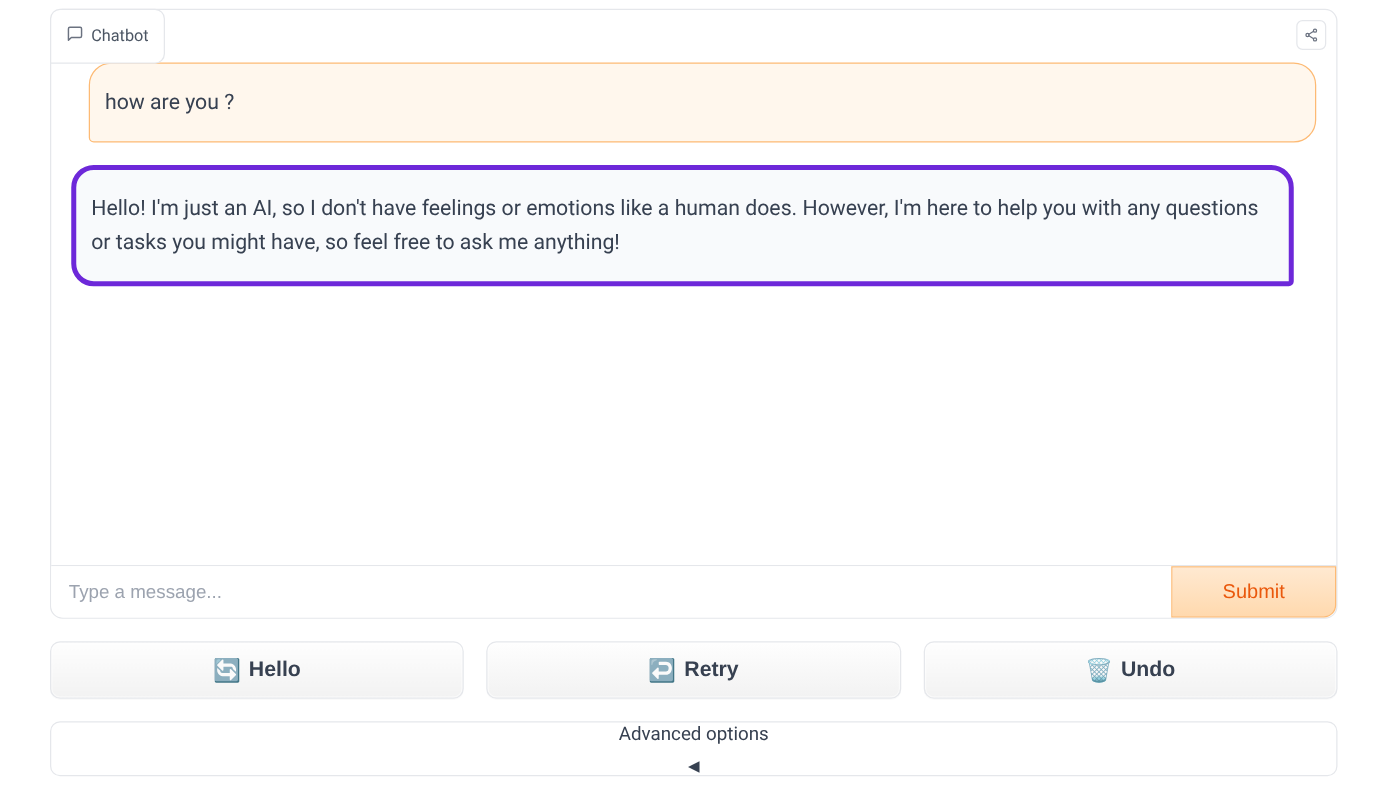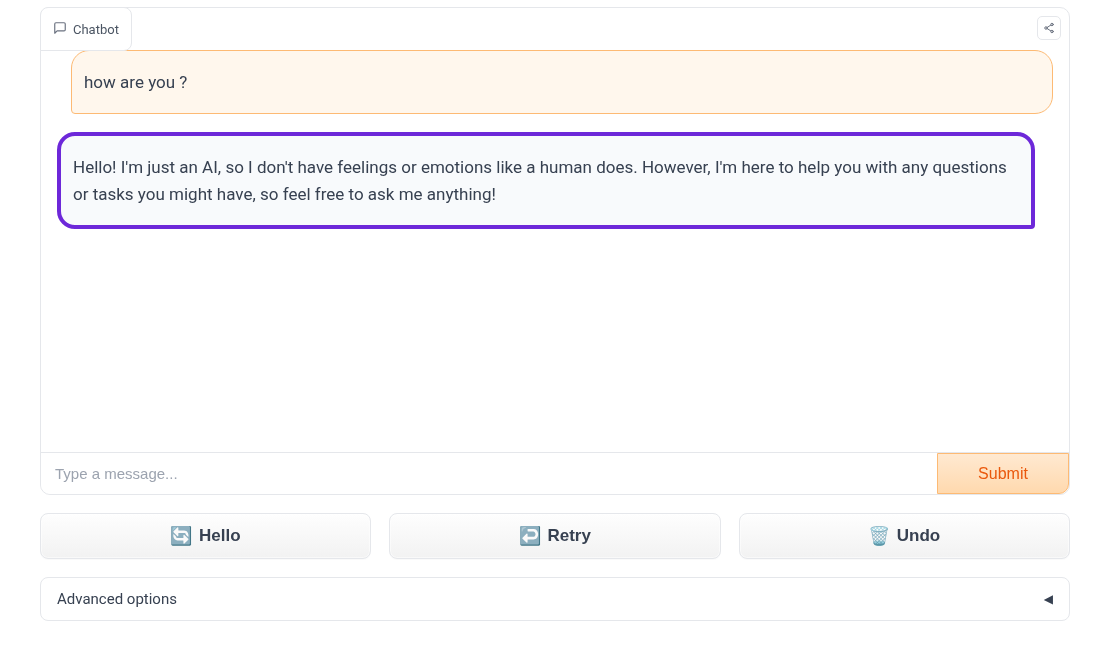--- a/index.html
+++ b/index.html
@@ -157,20 +157,21 @@
     border: 1px solid #e5e7eb;
     border-radius: 8px;
     background: #ffffff;
     display:flex;
     align-items:center;
     justify-content:space-between;
     padding: 0 16px;
     font-size: 15px;
     color: #374151;
     cursor: pointer;
+    flex-direction: column;
   }
   .advanced .caret { font-size: 12px; color:#374151; }
 
 </style>
 </head>
 <body>
 
 <div class="app">
 
   <div class="chat-panel">

